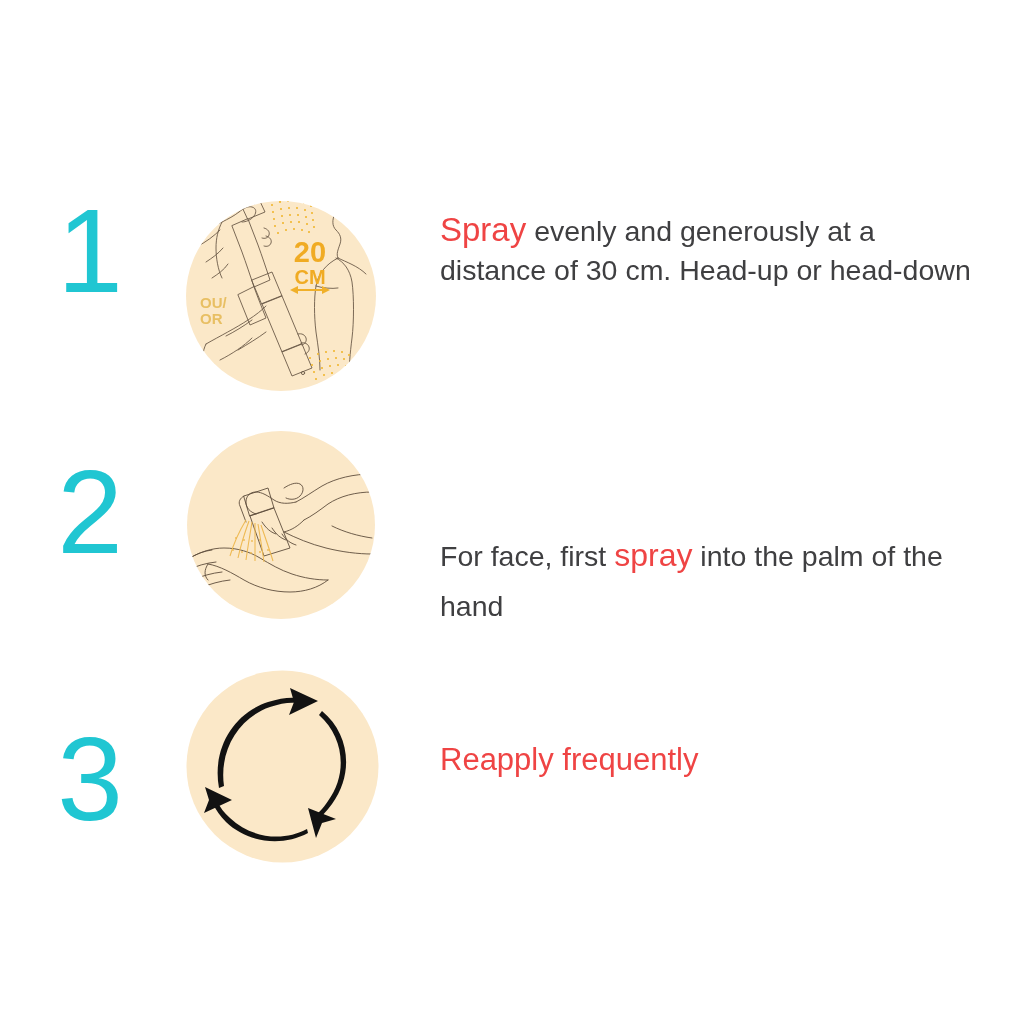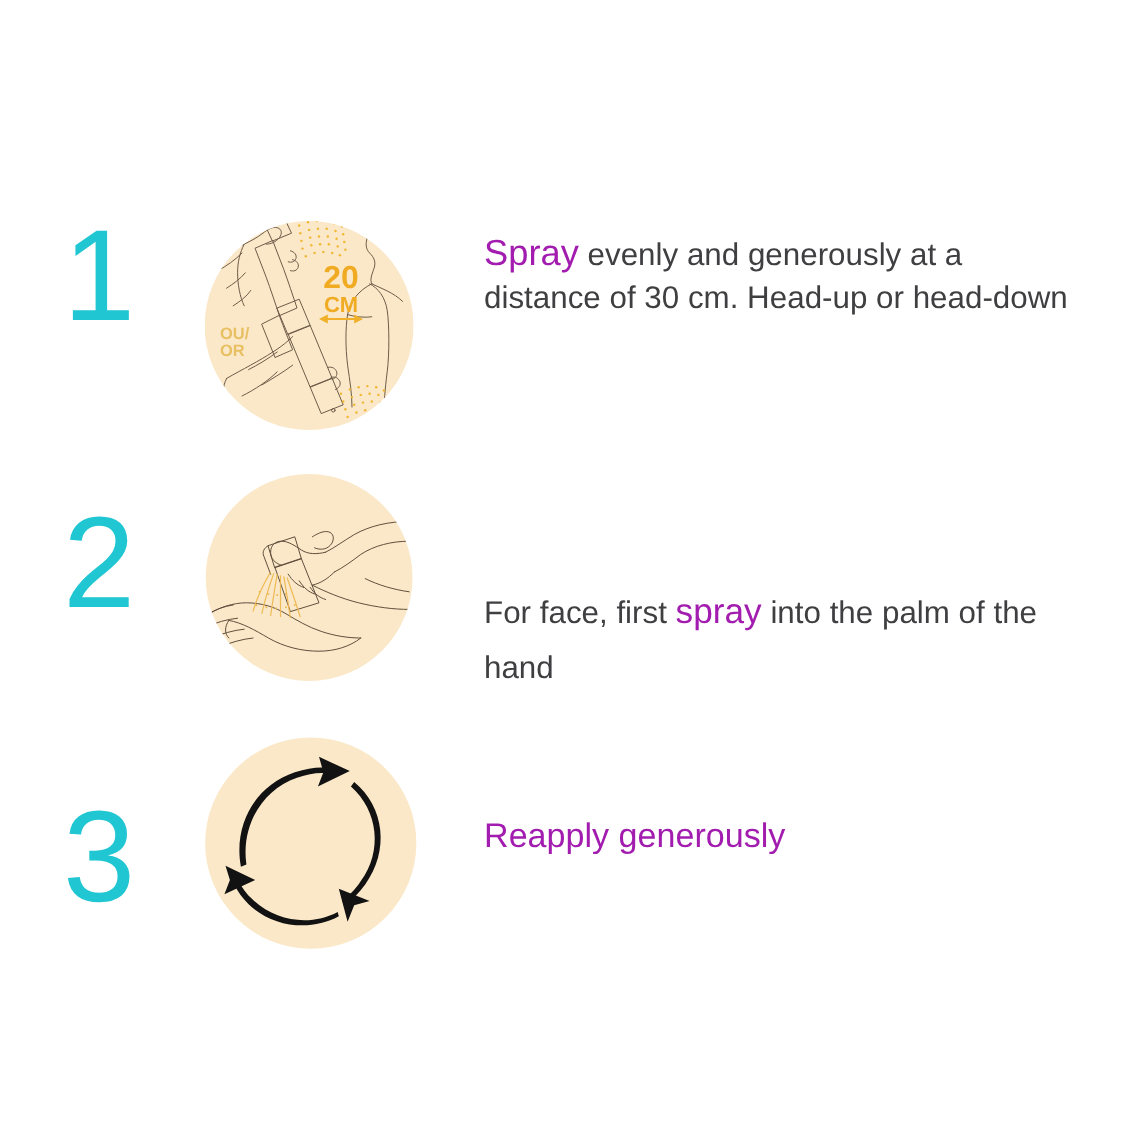--- a/index.html
+++ b/index.html
@@ -67,21 +67,21 @@
     color: #3f3f41;
     font-family: "Liberation Sans", sans-serif;
     font-weight: 300;
     -webkit-font-smoothing: antialiased;
   }
   #step-1 .step-text { top: 40px;  font-size: 28.5px; line-height: 39px; }
   #step-2 .step-text { top: 58px;  font-size: 28.5px; line-height: 50px; margin-top: 47px; }
   #step-3 .step-text { top: 75px;  font-size: 31px;   line-height: 40px; }
 
   .hl {
-    color: #a21caf;
+    color: #ef4444;
   }
   #step-1 .hl { font-size: 33px; }
   #step-2 .hl { font-size: 32px; }
   #step-3 .hl { font-size: 31px; }
 </style>
 </head>
 <body>
 
 <div class="infographic">
 
@@ -331,17 +331,17 @@
                    C34 146 30 140 27 134
                    L31 131
                    C34 137 38 143 44 148
                    C65 168 97 172 121 159 Z"></path>
           <path d="M19 117 L46 130 L18 143 L23 130 Z"></path>
         </g>
       </svg>
     </div>
 
     <div class="step-text">
-      <span class="hl">Reapply generously</span>
+      <span class="hl">Reapply frequently</span>
     </div>
   </div>
 
 </div>
 
 </body></html>

